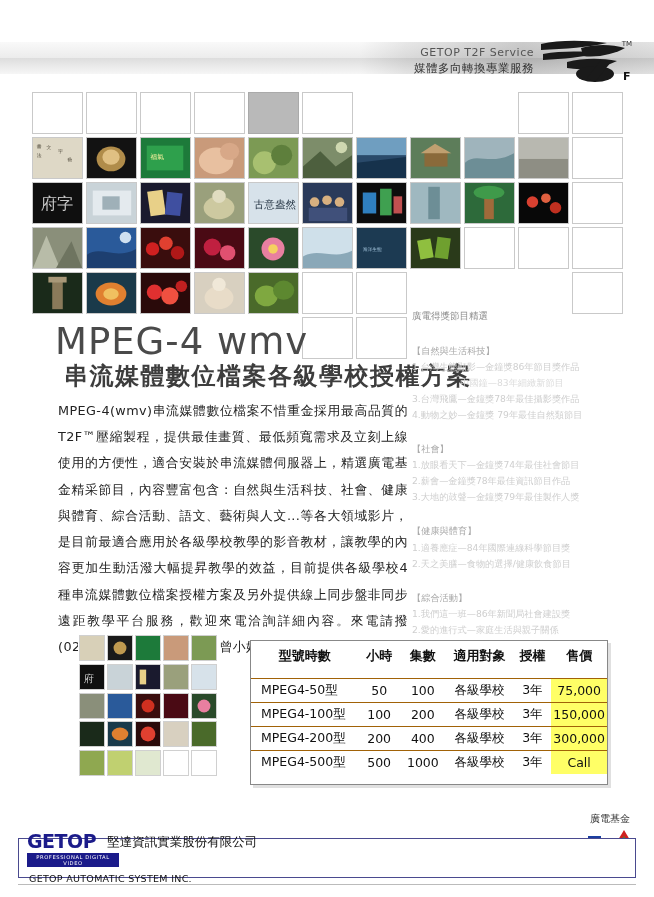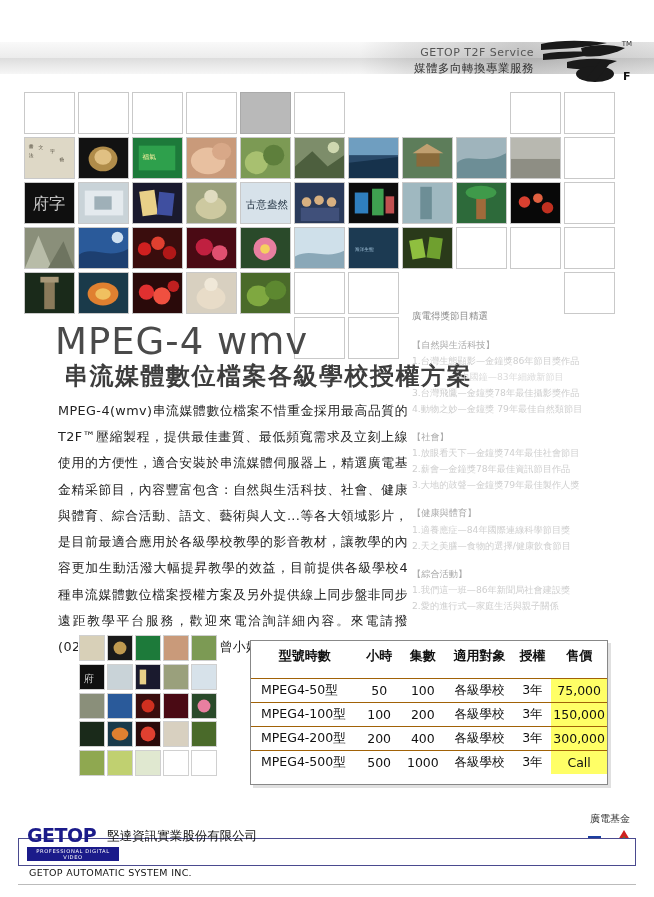--- a/index.html
+++ b/index.html
@@ -36,21 +36,21 @@
   }
   .logo-t2f {
     position:absolute; right:22px; top:38px; width:95px; height:46px;
   }
   .logo-t2f .tm {
     position:absolute; right:0; top:2px; font-size:7px; color:#333;
   }
 
   
   .grid {
-    position:absolute; left:24px; top:92px;
+    position:absolute; left:32px; top:92px;
     width: 618px;
   }
   .grid-row { display:flex; }
   .cell {
     width:51px; height:42px; margin-right:3px; margin-bottom:3px;
     border:1px solid #c9c9c9; background:#ffffff;
     overflow:hidden; position:relative;
   }
   .cell.empty { background:#ffffff; }
   .cell.gray { background:#b9b9b9; border-color:#aaaaaa; }
@@ -78,21 +78,21 @@
     text-align:justify;
   }
   .body-copy p { margin:0; }
 
   
   .awards {
     position:absolute; left:412px; top:308px; width:200px;
     font-size:9.2px; line-height:1.75; color:#b9b9b9;
   }
   .awards .aw-title { color:#8e8e8e; font-size:9.5px; }
-  .awards .aw-head { color:#a9a9a9; margin-top:12px; }
+  .awards .aw-head { color:#a9a9a9; margin-top:18px; }
   .awards .aw-item { color:#cfcfcf; }
   .awards .aw-item.dim { color:#dcdcdc; }
 
   
   .thumbs {
     position:absolute; left:78px; top:634px;
     width:140px; height:144px;
     background:#ffffff;
     display:flex; flex-wrap:wrap;
   }
@@ -119,21 +119,21 @@
   .col4 { width:20%; } .col5 { width:11%; } .col6 { width:20%; }
 
   
   .gbk {
     position:absolute; right:22px; top:812px; text-align:center;
   }
   .gbk-label { font-size:10px; color:#333; margin-bottom:2px; }
   .gbk-logo { width:44px; height:34px; position:relative; margin:0 auto; }
 
   .footer {
-    position:absolute; left:18px; top:838px; width:618px; height:28px;
+    position:absolute; left:18px; top:838px; width:618px; height:40px;
     border:1px solid #4a4a8f; background:#ffffff;
     display:flex; align-items:center;
   }
   .footer-left { padding-left:8px; width:240px; }
   .getop-word { font-size:19px; font-weight:bold; color:#1b1b8a; letter-spacing:-.5px; display:inline-block;}
   .getop-sub {
     font-size:5.2px; color:#ffffff; background:#1b1b8a; padding:1px 3px;
     letter-spacing:.6px; display:block; margin-top:1px; width:92px; text-align:center;
   }
   .footer-cn { font-size:12.5px; color:#111; display:inline-block; margin-left:6px; vertical-align:2px;}

